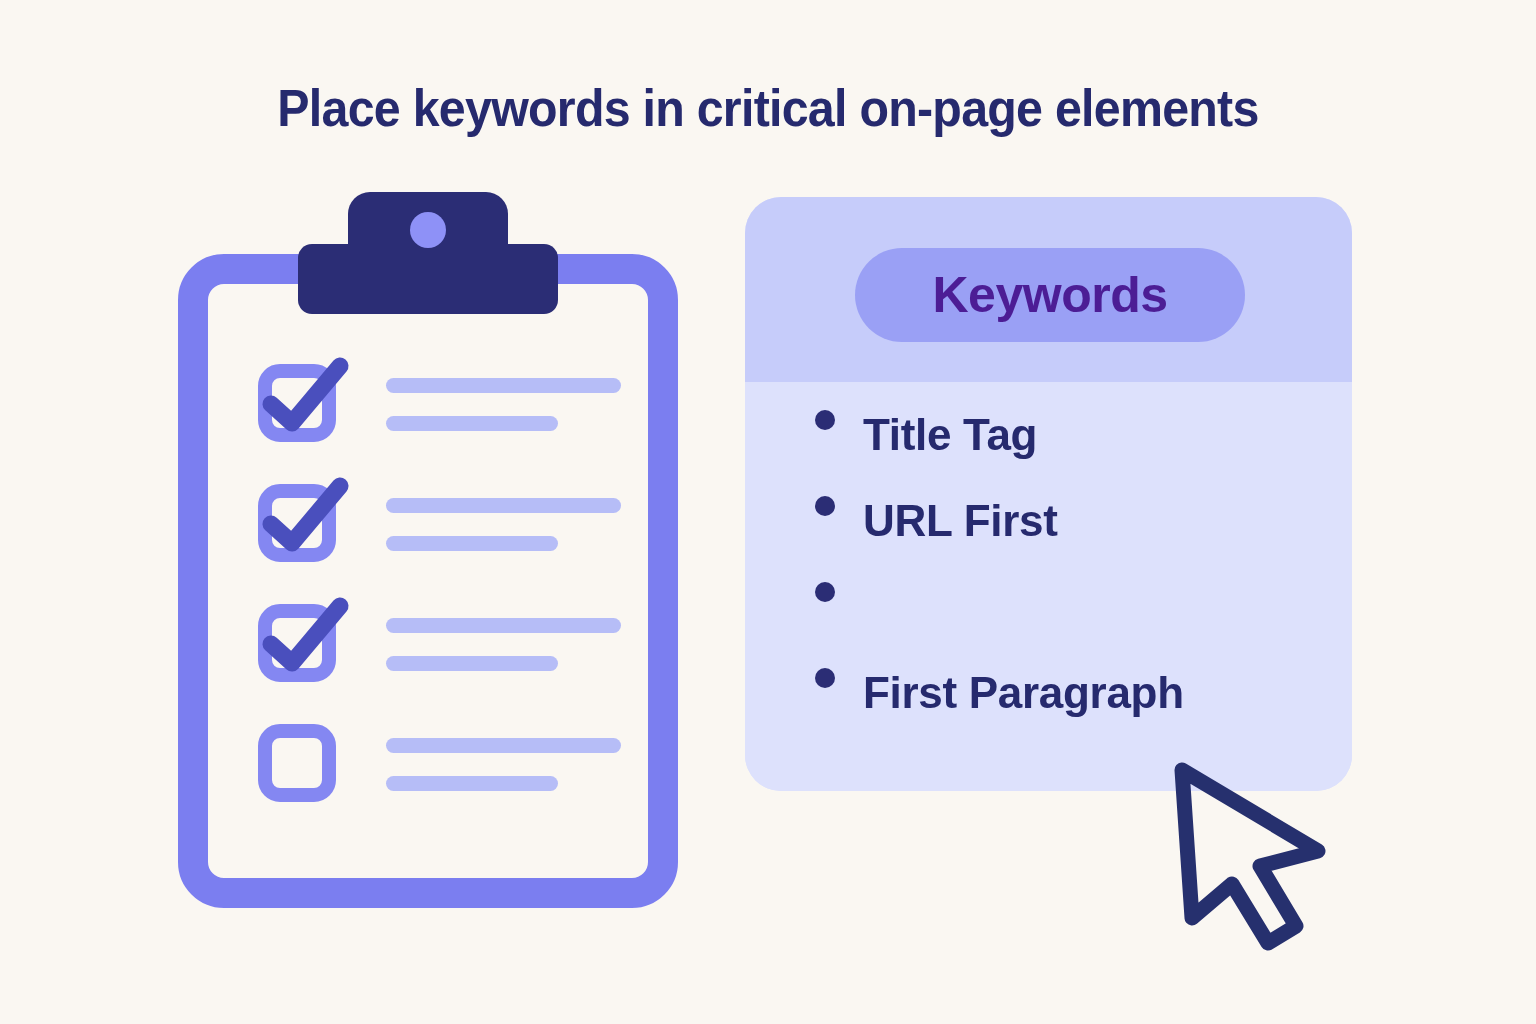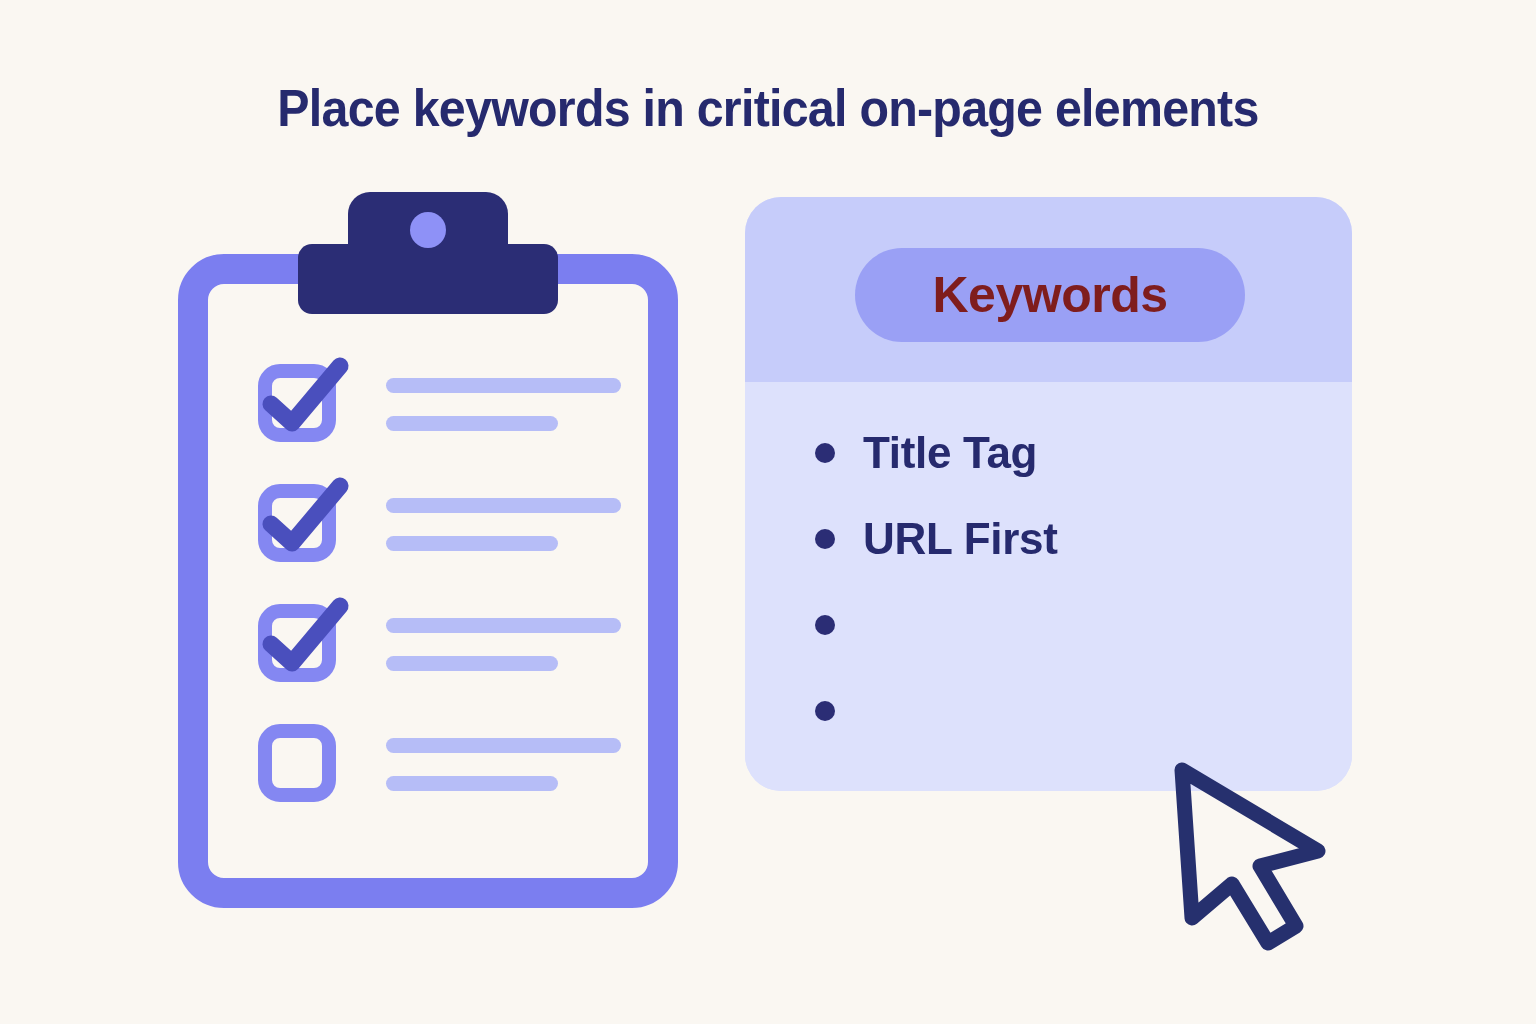--- a/index.html
+++ b/index.html
@@ -156,21 +156,21 @@
     height: 94px;
     border-radius: 47px;
     background: #9aa0f5;
     display: flex;
     align-items: center;
     justify-content: center;
   }
   .keywords-pill-label {
     font-size: 50px;
     font-weight: bold;
-    color: #7f1d1d;
+    color: #4c1d95;
     letter-spacing: -0.5px;
     text-align: right;
   }
 
   .card-body {
     position: absolute;
     left: 0;
     top: 185px;
     width: 607px;
     height: 409px;
@@ -179,21 +179,21 @@
   .kw-list {
     position: absolute;
     left: 70px;
     top: 28px;
     list-style: none;
     margin: 0;
     padding: 0;
   }
   .kw-item {
     display: flex;
-    align-items: center;
+    align-items: flex-start;
     height: 86px;
   }
   .kw-bullet {
     width: 20px;
     height: 20px;
     border-radius: 50%;
     background: #2b2d75;
     flex: 0 0 auto;
   }
   .kw-label {
@@ -288,20 +288,21 @@
       </li>
       <li class="kw-item">
         <span class="kw-bullet"></span>
         <span class="kw-label">URL First</span>
       </li>
       <li class="kw-item">
         <span class="kw-bullet"></span>
       </li>
       <li class="kw-item">
         <span class="kw-bullet"></span>
+        <span class="kw-label">First Paragraph</span>
       </li>
     </ul>
   </div>
 
 </div>
 
 <svg class="cursor" viewBox="0 0 170 195">
   <path d="M14 12 L150 93 L92 108 L128 168 L100 185 L64 126 L24 160 Z" fill="none" stroke="#26306e" stroke-width="15" stroke-linejoin="round" stroke-linecap="round"></path>
 </svg>
 

